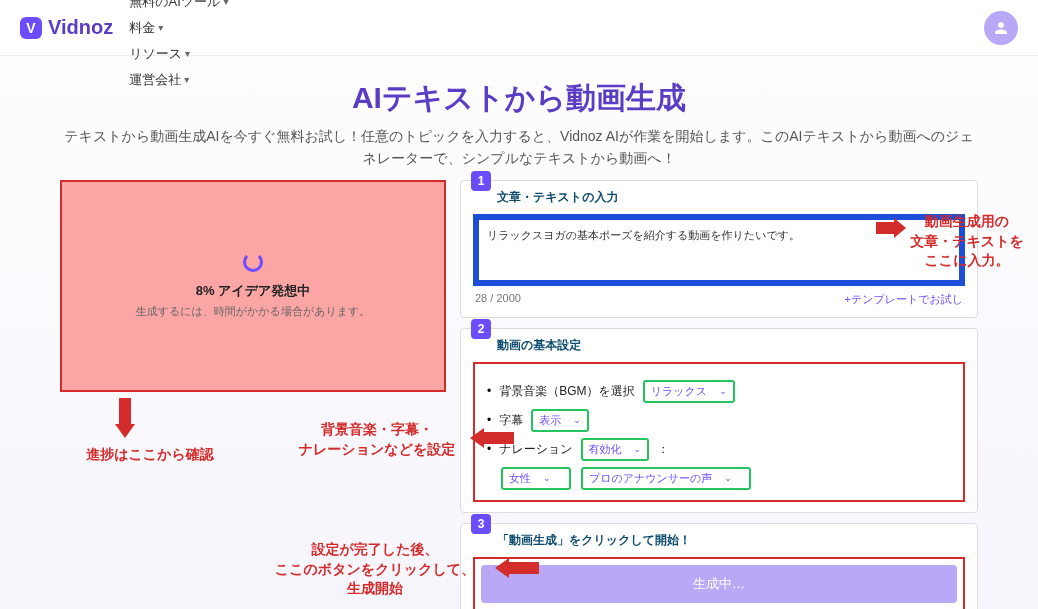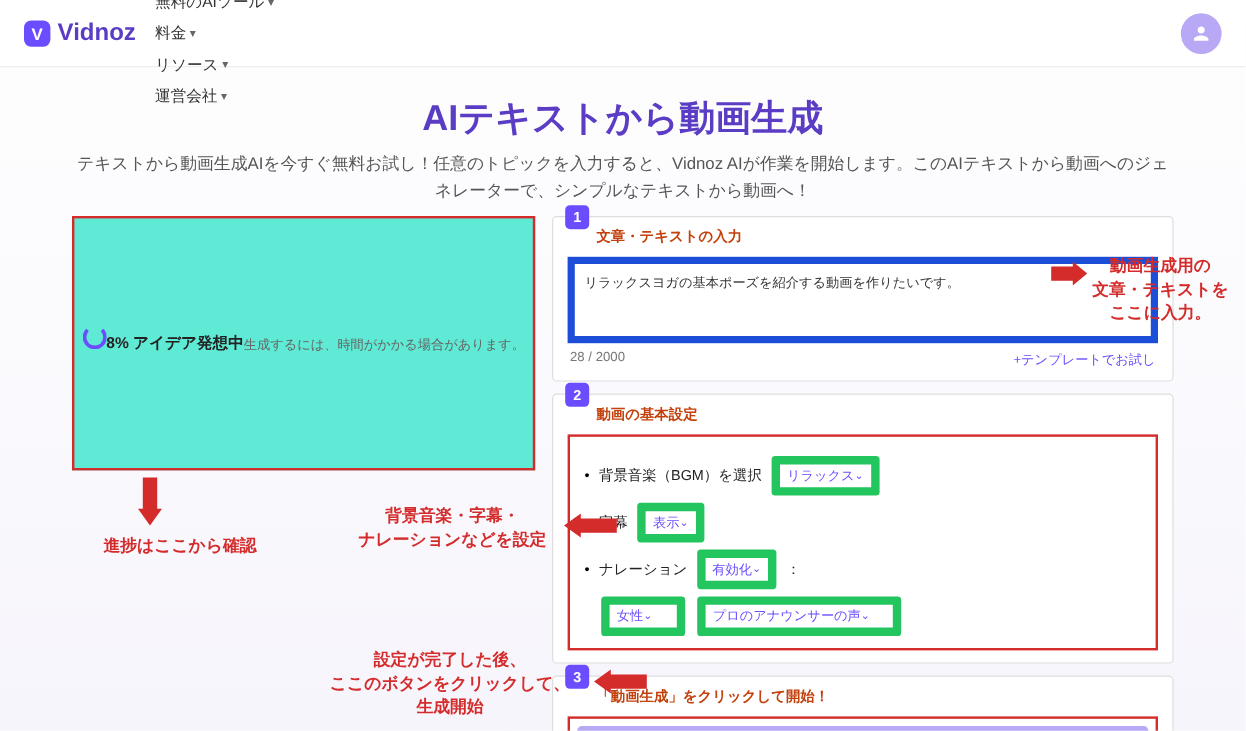--- a/index.html
+++ b/index.html
@@ -18,38 +18,38 @@
 
 .hero { text-align: center; margin-top: 22px; padding: 0 60px; }
 .hero h1 { font-size: 30px; font-weight: 800; color: #5b3cc4; }
 .hero p { font-size: 14px; color: #555; margin-top: 6px; line-height: 1.6; }
 
 
 .main { display: flex; gap: 14px; padding: 10px 60px 0 60px; position: relative; }
 .left-col { flex: 0 0 386px; }
 .right-col { flex: 1; display: flex; flex-direction: column; gap: 10px; }
 
-.preview { border: 2px solid #d42b2b; background: #5eead4; height: 212px; display: flex; align-items: center; justify-content: center; }
+.preview { border: 2px solid #d42b2b; background: #fca5a5; height: 212px; display: flex; flex-direction: column; align-items: center; justify-content: center; }
 .spinner { width: 20px; height: 20px; border: 3px solid #6c4cff; border-top-color: transparent; border-radius: 50%; margin-bottom: 10px; }
 .progress-line { font-size: 13px; font-weight: 700; color: #222; }
 .progress-sub { font-size: 11px; color: #666; margin-top: 4px; }
 
 
 .card { border: 1px solid #ddd; background: #fff; border-radius: 4px; position: relative; padding: 10px 12px 10px 12px; }
 .step-badge { position: absolute; left: 10px; top: -10px; width: 20px; height: 20px; background: #6c4cff; color: #fff; font-size: 12px; font-weight: 700; border-radius: 4px; display: flex; align-items: center; justify-content: center; }
-.card-title { font-size: 12px; color: #c2410c; margin-left: 24px; margin-top: -2px; margin-bottom: 8px; font-weight: 600; }
+.card-title { font-size: 12px; color: #0c4a6e; margin-left: 24px; margin-top: -2px; margin-bottom: 8px; font-weight: 600; }
 
 .text-input-wrap { border: 6px solid #1d4ed8; padding: 8px; font-size: 11px; color: #333; min-height: 72px; background: #fff; }
 .counter-row { display: flex; justify-content: space-between; font-size: 11px; color: #777; margin-top: 6px; padding: 0 2px; }
 .template-link { color: #6c4cff; cursor: pointer; }
 
 .settings-box { border: 2px solid #d42b2b; padding: 10px 12px; font-size: 12px; color: #222; }
 .setting-row { display: flex; align-items: center; gap: 8px; margin: 6px 0; }
 .bullet { color: #000; }
-.sel { border: 7px solid #22c55e; color: #6c4cff; font-size: 11px; padding: 2px 6px; border-radius: 3px; background: #fff; cursor: pointer; display: inline-flex; align-items: center; gap: 0; }
+.sel { border: 2px solid #22c55e; color: #6c4cff; font-size: 11px; padding: 2px 6px; border-radius: 3px; background: #fff; cursor: pointer; display: inline-flex; align-items: center; gap: 12px; }
 .sel .chev2 { font-size: 9px; }
 .voice-row { display: flex; gap: 10px; margin-top: 6px; margin-left: 14px; }
 .voice-row .sel.wide { min-width: 170px; }
 
 .gen-box { border: 2px solid #d42b2b; padding: 6px; }
 .gen-btn { width: 100%; background: #b8a8f5; color: #fff; font-size: 13px; padding: 10px 4px; border: none; border-radius: 4px; cursor: pointer; }
 
 
 .anno { position: absolute; color: #d42b2b; font-weight: 800; font-size: 14px; line-height: 1.4; text-align: center; pointer-events: none; }
 .arrow { position: absolute; pointer-events: none; }

